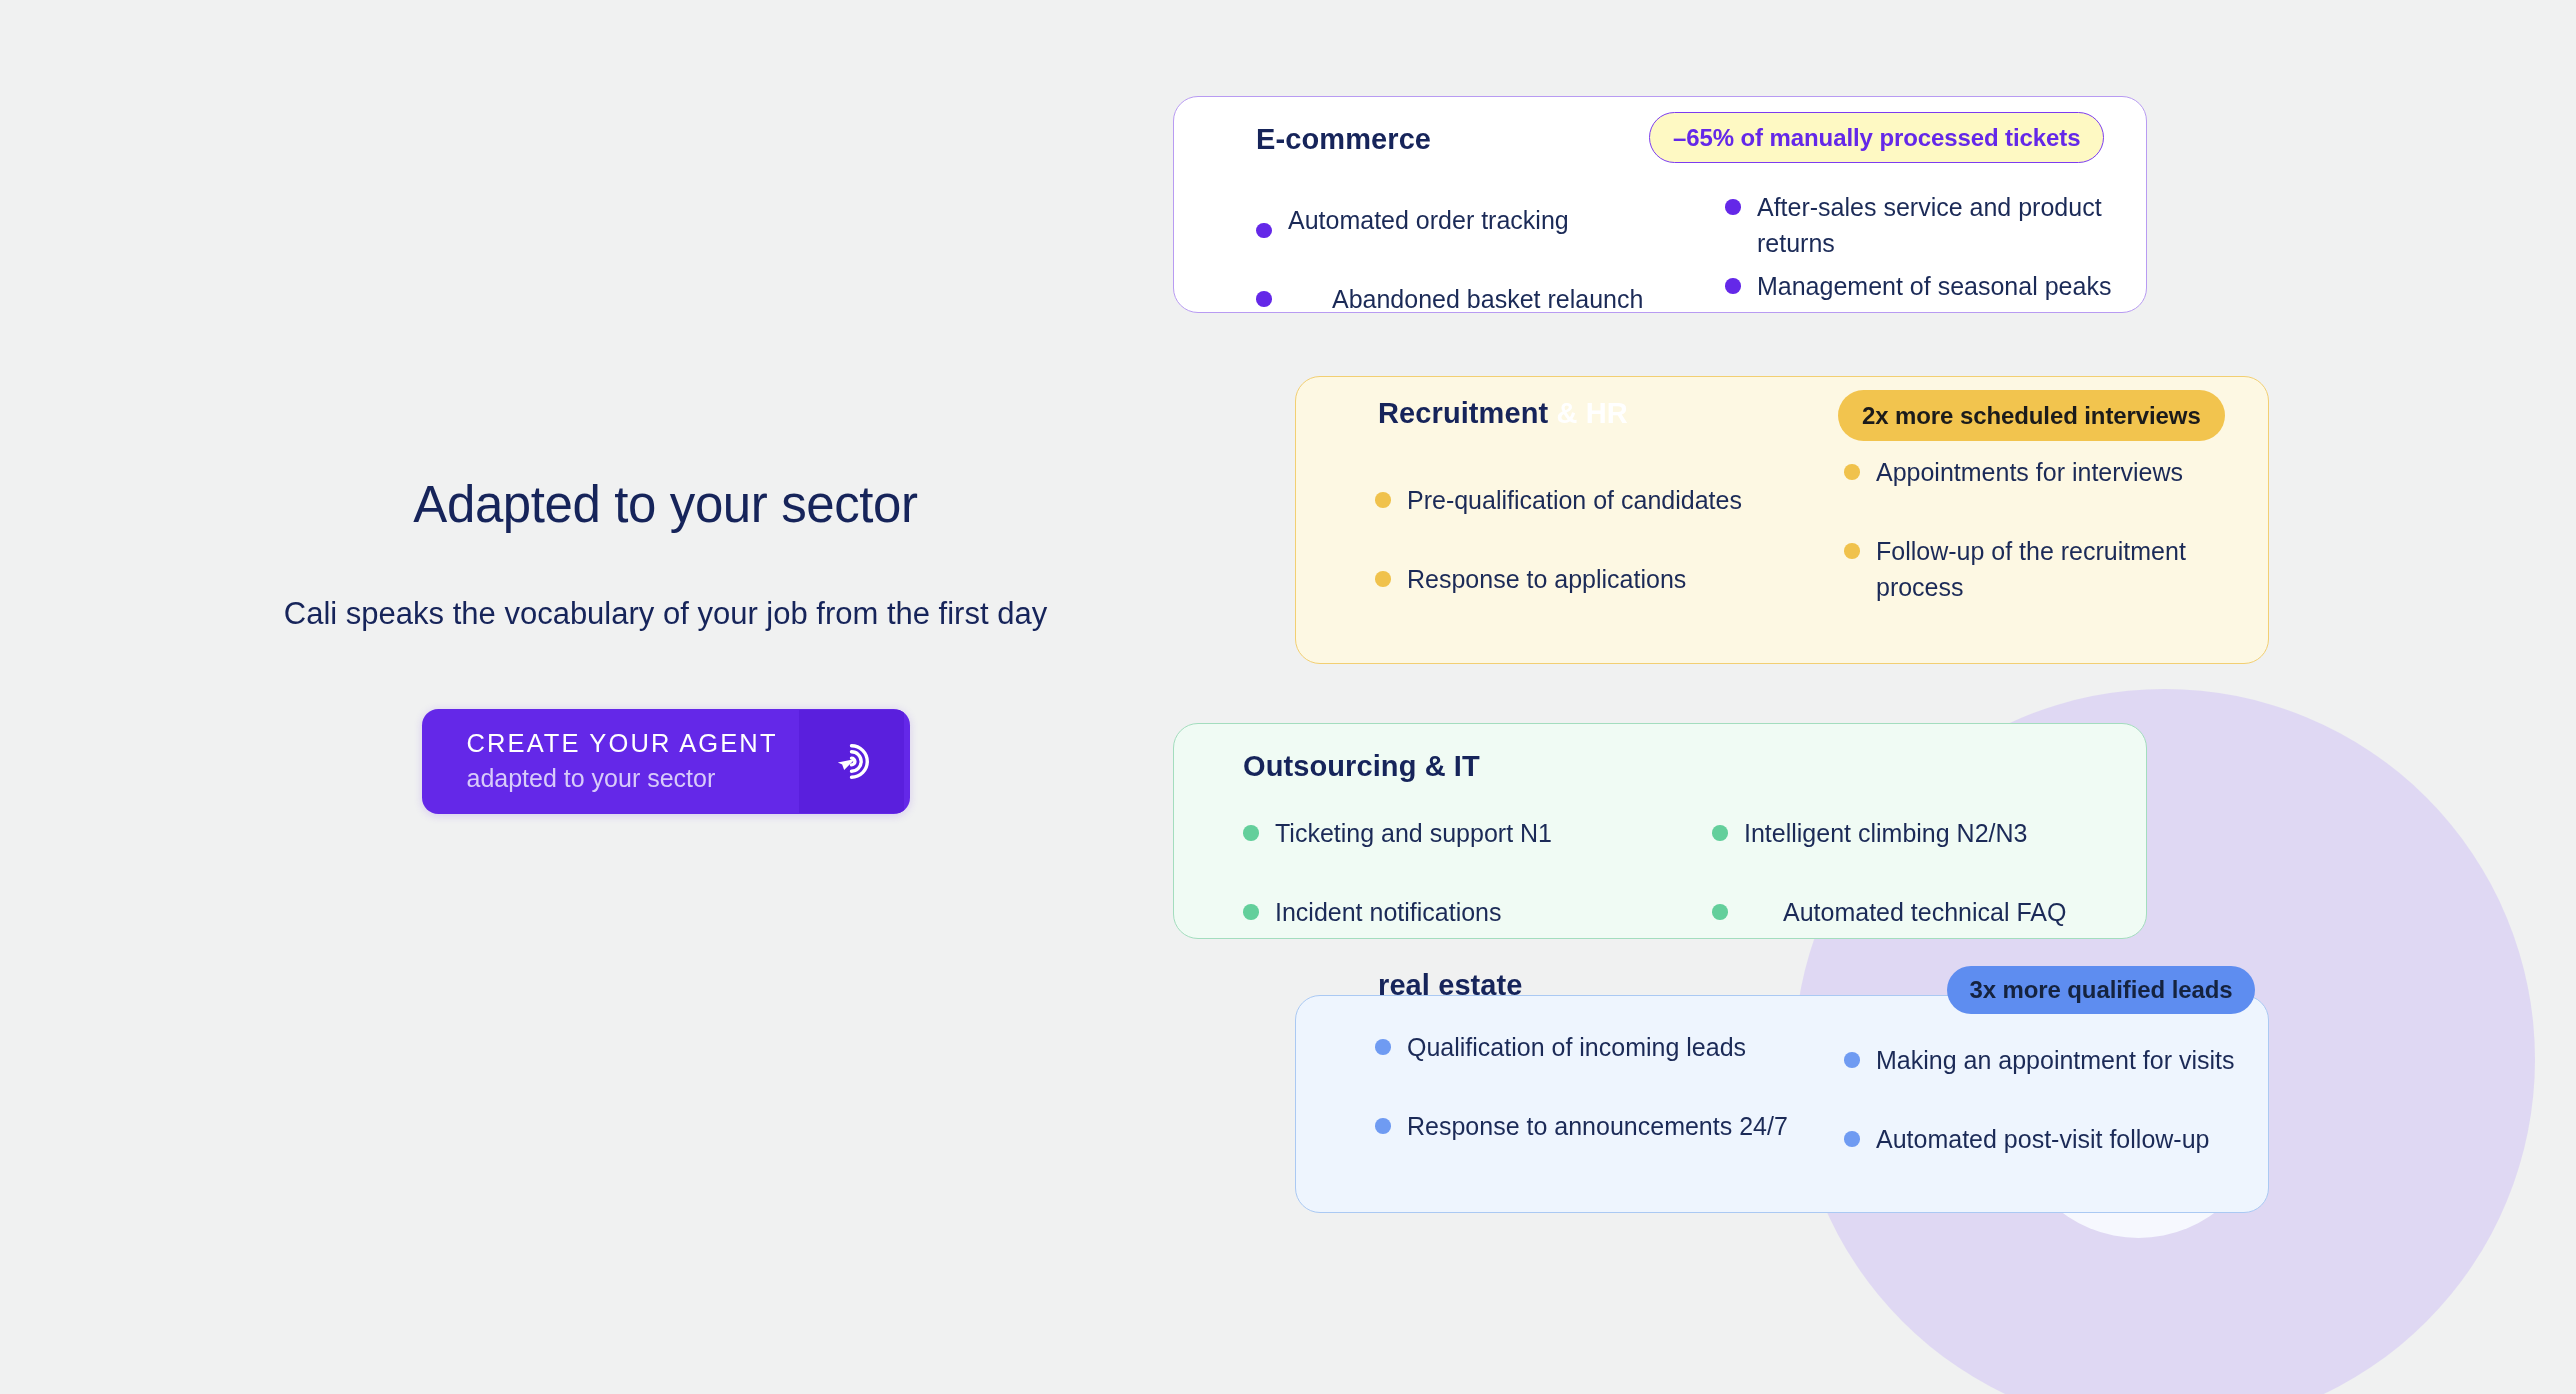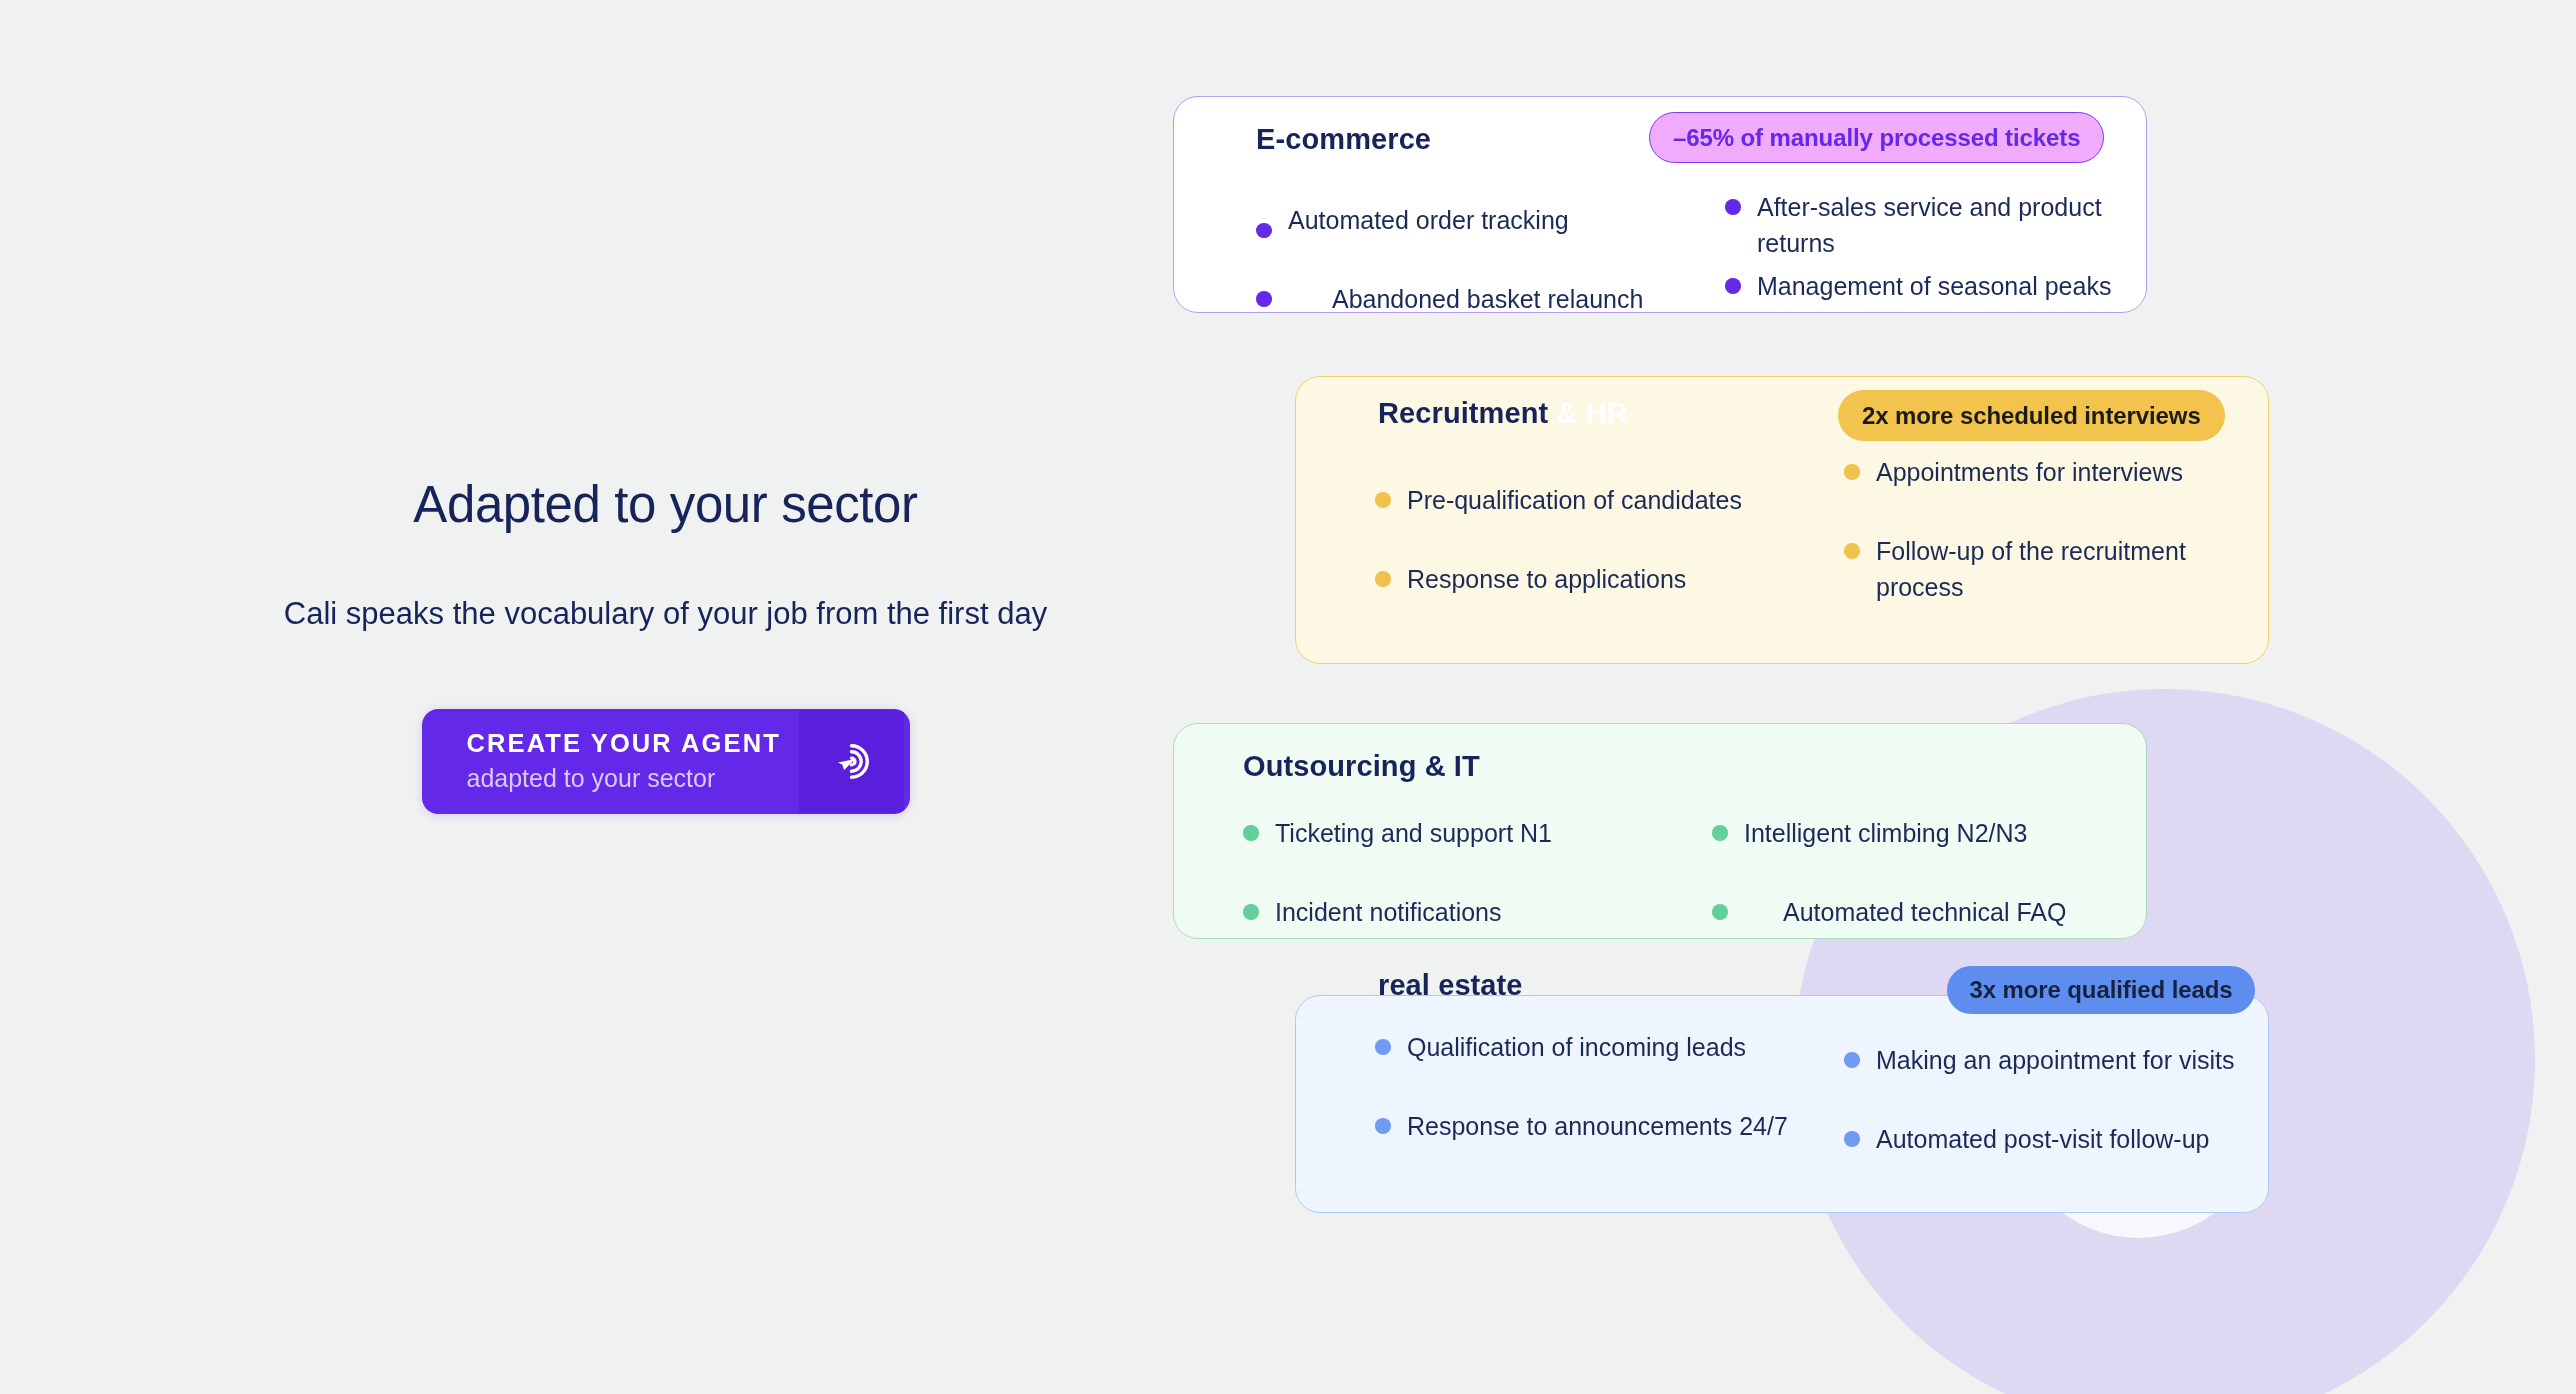--- a/index.html
+++ b/index.html
@@ -37,21 +37,21 @@
     position:relative;display:flex;align-items:stretch;
     width:488px;height:105px;border-radius:16.4px;overflow:hidden;
     background:#6428e8;border:0;cursor:pointer;text-align:left;
     box-shadow:0 1.6px 8.2px rgba(100,40,232,.18);
   }
   .cta-text{
     flex:1;display:flex;flex-direction:column;justify-content:center;
     padding-left:39px;
   }
   .cta-main{
-    font-size:25.5px;font-weight:700;letter-spacing:2.1px;color:#ffffff;line-height:1.15;
+    font-size:25.5px;font-weight:400;letter-spacing:2.1px;color:#ffffff;line-height:1.15;
   }
   .cta-sub{
     font-size:25px;font-weight:400;color:#d8cbfa;line-height:1.25;margin-top:5px;
   }
   .cta-icon{
     width:105px;display:flex;align-items:center;justify-content:center;
     background:#5a1fdd;
   }
   .cta-icon svg{width:43px;height:43px;display:block;}
 
@@ -83,21 +83,21 @@
   }
 
   
   #card-ecommerce{
     left:1173px;top:96px;width:974px;height:217px;
     background:#ffffff;border-color:#b89bf2;
   }
   #card-ecommerce .card-title{left:82px;top:26px;}
   #card-ecommerce .badge{
     left:475px;top:15px;height:51px;padding:16px 23px;
-    background:#f0abfc;border:1.6px solid #7c3cf0;color:#6428e8;
+    background:#fef9c3;border:1.6px solid #7c3cf0;color:#6428e8;
   }
   
   #card-recruitment{
     left:1295px;top:376px;width:974px;height:288px;
     background:#fdf8e3;border-color:#f2cf72;
   }
   #card-recruitment .card-title{left:82px;top:20px;}
   #card-recruitment .badge{
     left:542px;top:13px;height:51px;padding:0 23px;
     background:#f2c44e;border:1.6px solid transparent;color:#1b1b1b;

